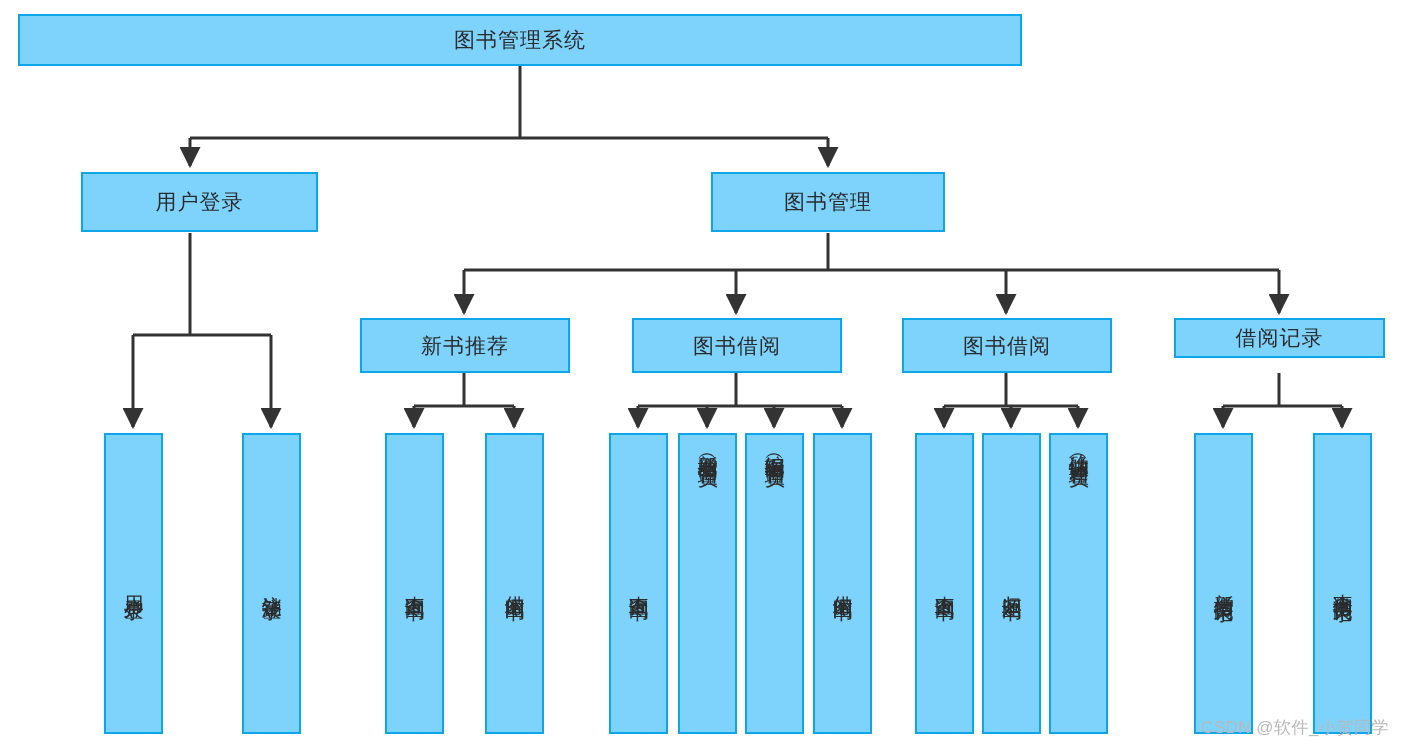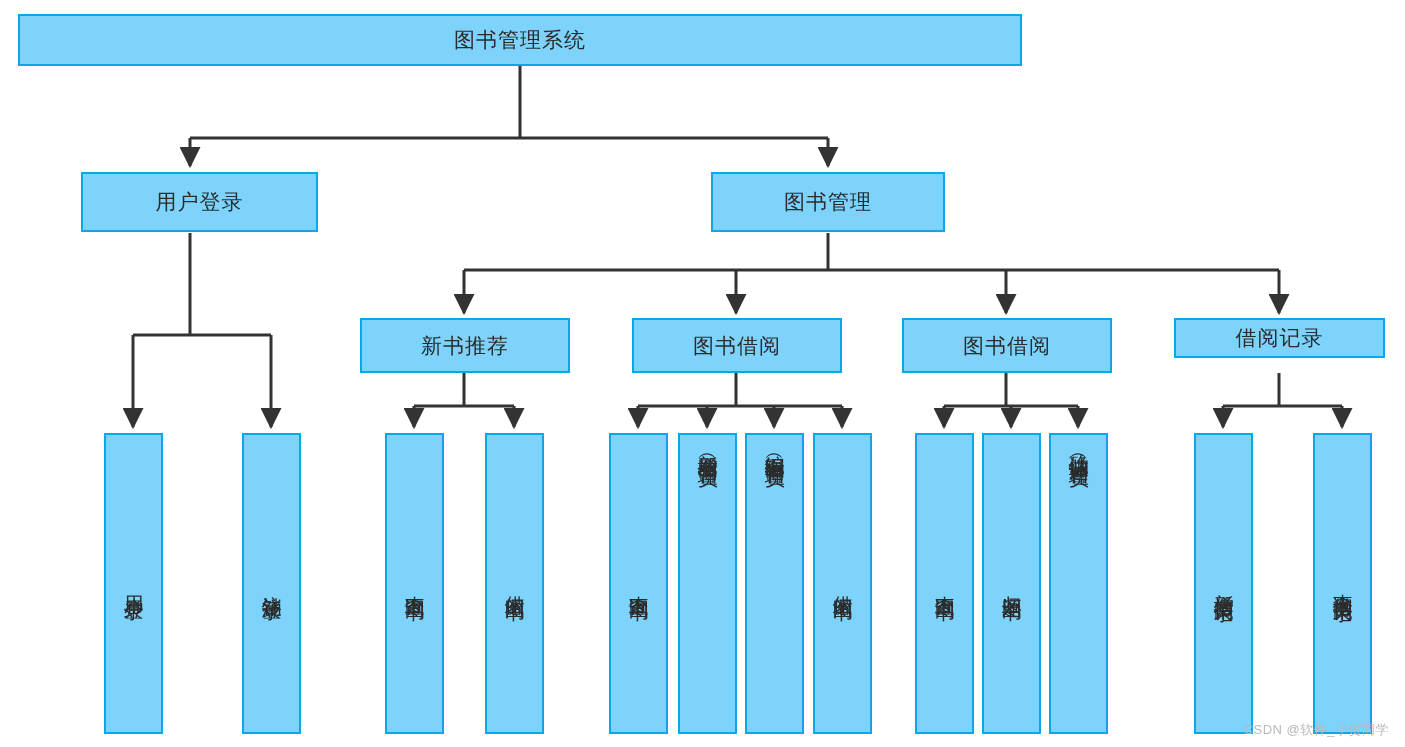--- a/index.html
+++ b/index.html
@@ -54,21 +54,21 @@
     justify-content: center;
     padding: 4px 0;
   }
   .leaf-box.align-top {
     align-items: flex-start;
   }
   #watermark {
     position: absolute;
     right: 16px;
     bottom: 8px;
-    font-size: 13px;
+    font-size: 17px;
     color: #b9b9b9;
     letter-spacing: 0.5px;
     white-space: nowrap;
     pointer-events: none;
     margin-left: 33px;
   }
 </style>
 </head>
 <body>
 

